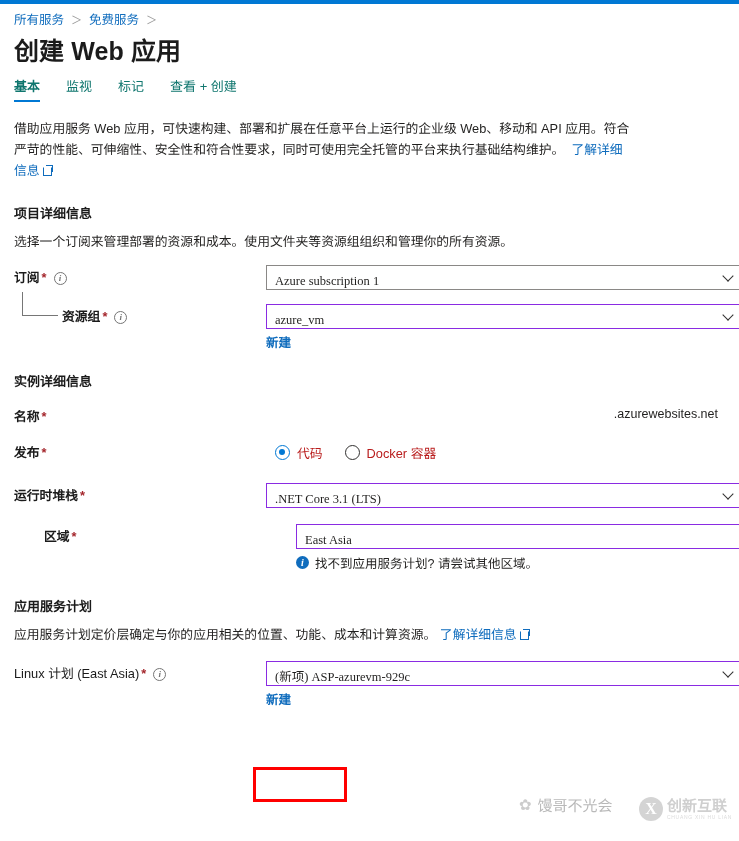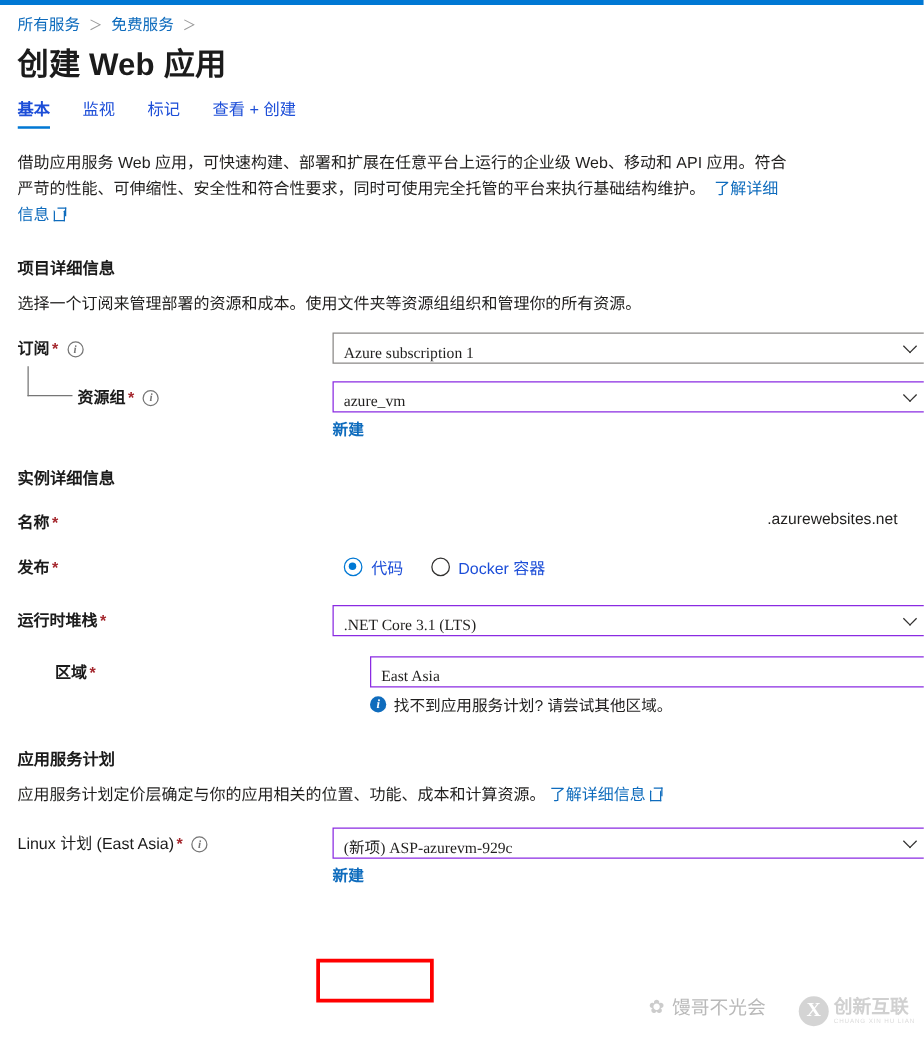--- a/index.html
+++ b/index.html
@@ -68,21 +68,21 @@
     height: 26px;
     display: flex;
     align-items: flex-start;
     overflow: hidden;
   }
   .tab {
     position: relative;
     margin-right: 26px;
     font-size: 13px;
     line-height: 18px;
-    color: #1d4ed8;
+    color: #0f766e;
     cursor: pointer;
     padding-bottom: 6px;
     white-space: nowrap;
   }
   .tab.active {
     font-weight: 700;
   }
   .tab.active::after {
     content: "";
     position: absolute;
@@ -251,21 +251,21 @@
     align-items: center;
     height: 25px;
     padding-left: 9px;
   }
   .radio-opt {
     display: flex;
     align-items: center;
     margin-right: 22px;
     cursor: pointer;
     font-size: 12.8px;
-    color: #1d4ed8;
+    color: #b91c1c;
     white-space: nowrap;
   }
   .radio-dot {
     width: 15px; height: 15px;
     border-radius: 50%;
     border: 1.5px solid #323130;
     margin-right: 7px;
     position: relative;
     flex: 0 0 15px;
   }

